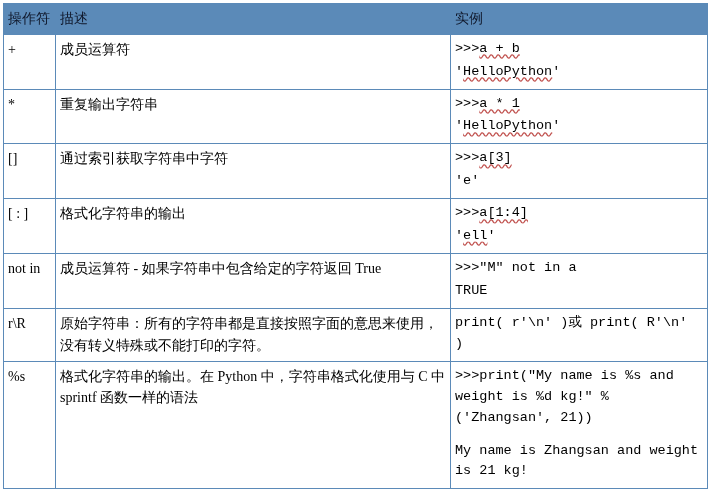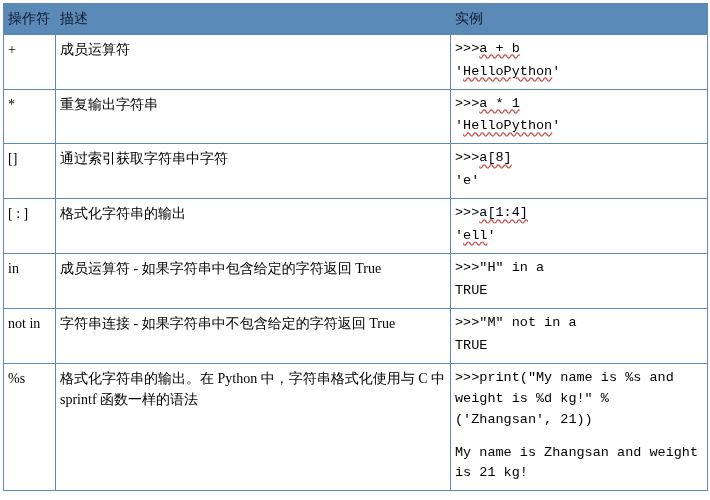--- a/index.html
+++ b/index.html
@@ -68,52 +68,51 @@
       <td class="mono">
         <div class="para"><span>&gt;&gt;&gt;</span><span class="uline">a * 1</span></div>
         <div class="para"><span>'</span><span class="uline">HelloPython</span><span>'</span></div>
       </td>
     </tr>
 
     <tr>
       <td>[]</td>
       <td>通过索引获取字符串中字符</td>
       <td class="mono">
-        <div class="para"><span>&gt;&gt;&gt;</span><span class="uline">a[8]</span></div>
+        <div class="para"><span>&gt;&gt;&gt;</span><span class="uline">a[3]</span></div>
         <div class="para"><span>'e'</span></div>
       </td>
     </tr>
 
     <tr>
       <td>[ : ]</td>
       <td>格式化字符串的输出</td>
       <td class="mono">
         <div class="para"><span>&gt;&gt;&gt;</span><span class="uline">a[1:4]</span></div>
         <div class="para"><span>'</span><span class="uline">ell</span><span>'</span></div>
       </td>
     </tr>
 
-    <tr>
-      <td>in</td>
-      <td>成员运算符 - 如果字符串中包含给定的字符返回 True</td>
-      <td class="mono">
-        <div class="para">&gt;&gt;&gt;"H" in a</div>
-        <div class="para">TRUE</div>
-      </td>
-    </tr>
 
     <tr>
       <td>not in</td>
-      <td>字符串连接 - 如果字符串中不包含给定的字符返回 True</td>
+      <td>成员运算符 - 如果字符串中包含给定的字符返回 True</td>
       <td class="mono">
         <div class="para">&gt;&gt;&gt;"M" not in a</div>
         <div class="para">TRUE</div>
       </td>
     </tr>
 
+    <tr>
+      <td>r\R</td>
+      <td>原始字符串：所有的字符串都是直接按照字面的意思来使用，没有转义特殊或不能打印的字符。</td>
+      <td class="mono">
+        <div class="para">print( r'\n' )或 print( R'\n' )</div>
+      </td>
+    </tr>
 
     <tr>
       <td>%s</td>
       <td>格式化字符串的输出。在 Python 中，字符串格式化使用与 C 中 sprintf 函数一样的语法</td>
       <td class="mono">
         <div class="para">&gt;&gt;&gt;print("My name is %s and weight is %d kg!" % ('Zhangsan', 21))</div>
         <div class="spacer"></div>
         <div class="para">My name is Zhangsan and weight is 21 kg!</div>
       </td>
     </tr>

